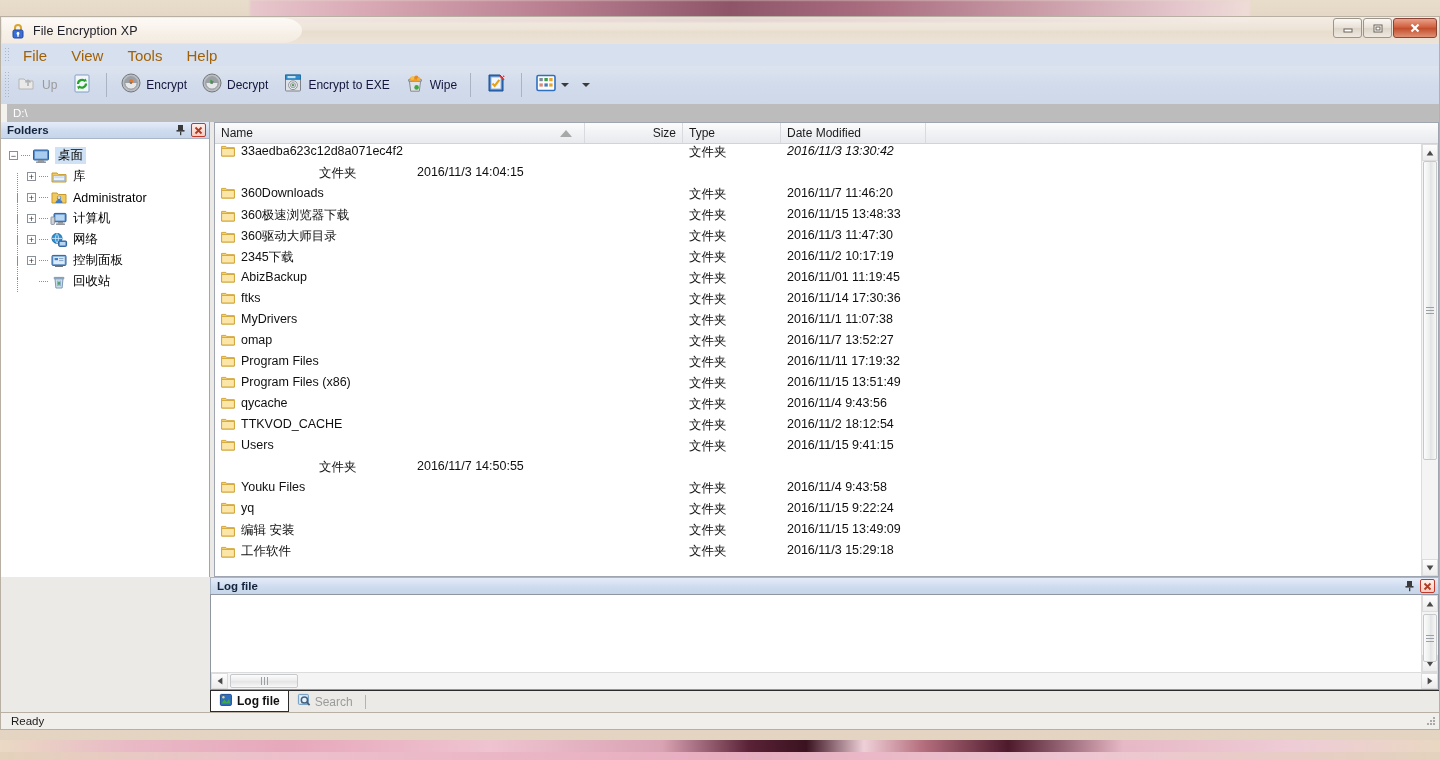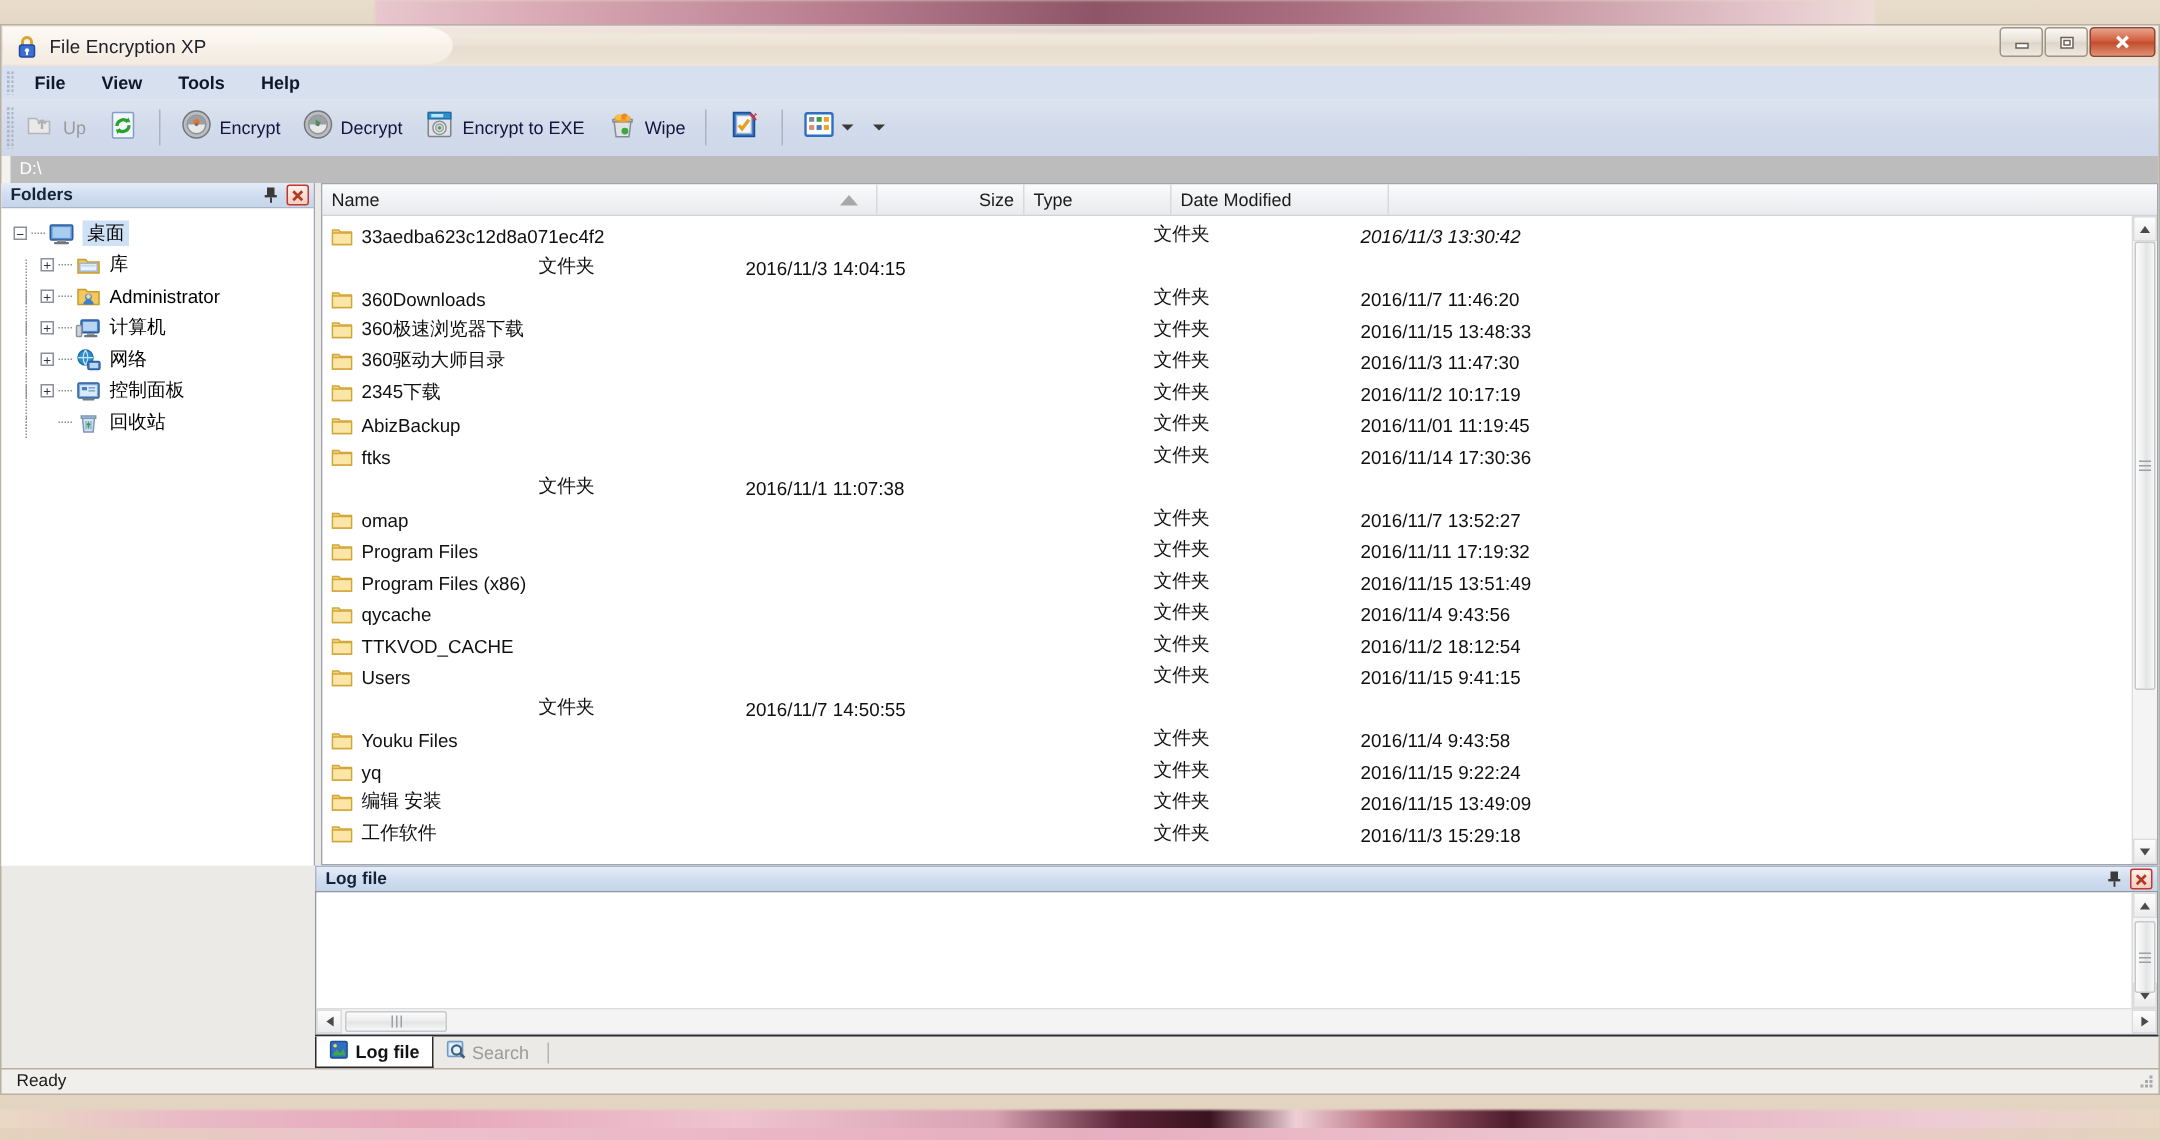--- a/index.html
+++ b/index.html
@@ -76,21 +76,21 @@
     border-left:1px solid #b9b0a4; border-right:1px solid #b9b0a4;
     display:flex; align-items:center; padding-left:8px;
     position:relative;
   }
   #menubar::before{
     content:""; position:absolute; left:3px; top:3px; width:5px; height:16px;
     background-image: radial-gradient(circle, #9aa4b8 40%, transparent 42%);
     background-size:3px 3px; opacity:.7;
   }
   .menu-item {
-    font-size:12px; color:#0f172a; padding:2px 10px; margin-left:4px; white-space:nowrap;font-weight:bold;
+    font-size:15px; color:#a16207; padding:2px 10px; margin-left:4px; white-space:nowrap;
   }
 
   
   #toolbar {
     height:38px; background: linear-gradient(180deg,#dde4f0,#d2dbeb 50%,#cfd8e9);
     border-left:1px solid #b9b0a4; border-right:1px solid #b9b0a4;
     display:flex; align-items:center; padding-left:8px; position:relative;
   }
   #toolbar::before{
     content:""; position:absolute; left:3px; top:5px; width:5px; height:28px;
@@ -156,21 +156,21 @@
   
   #list-pane { flex:1; display:flex; flex-direction:column; background:#fff; border:1px solid #9fa6b2; margin:0; }
   #list-header { display:flex; height:21px; background: linear-gradient(180deg,#fcfcfd,#f1f2f4 50%,#e9eaee); border-bottom:1px solid #d0d3d9; }
   .hcell {
     display:flex; align-items:center; font-size:12px; color:#1b1b1b;
     border-right:1px solid #d7dade; padding:0 6px; position:relative; white-space:nowrap;
   }
   .hcell.num { justify-content:flex-end; }
   .sort-tri { width:0;height:0;border-left:6px solid transparent;border-right:6px solid transparent;border-bottom:7px solid #a8a8a8; margin-left:auto; margin-right:6px; }
   #list-body { flex:1; overflow:hidden; position:relative; background:#fff; }
-  .frow { display:flex; height:21px; align-items:flex-end; font-size:12.5px; color:#101010;gap:40px; }
+  .frow { display:flex; height:21px; align-items:flex-start; font-size:12.5px; color:#101010; }
   .fcell { padding:0 6px; white-space:nowrap; overflow:hidden; display:flex; align-items:center; }
   .fcell.num { justify-content:flex-end; }
   .folder-ico { width:14px; height:12px; margin-right:6px; flex:0 0 auto; }
 
   
   .vscroll { width:17px; background:#f0f0f0; border-left:1px solid #dcdcdc; display:flex; flex-direction:column; }
   .sb-arrow { height:17px; display:flex; align-items:center; justify-content:center;
      background: linear-gradient(180deg,#fdfdfd,#ececec); border:1px solid #dcdcdc; }
   .sb-track { flex:1; background:#f4f4f4; position:relative; }
   .sb-thumb {
@@ -620,20 +620,27 @@
                     <path d="M0.6 1.4h4.2l1.1 1.3H13.4v8.3H0.6z" fill="#f6d47a" stroke="#d2a73a"></path>
                     <path d="M0.6 3.4h12.8v7.6H0.6z" fill="#fbe6a8" stroke="#d2a73a"></path>
                   </svg></span>
                 <span>ftks</span>
               </div>
               <div class="fcell num" style="width: 98px;"></div>
               <div class="fcell" style="width: 98px;">文件夹</div>
               <div class="fcell" style="width: 145px;">2016/11/14 17:30:36</div>
             </div>
             <div class="frow">
+              <div class="fcell" style="width: 370px;">
+                <span class="folder-ico"><svg width="14" height="12" viewBox="0 0 14 12">
+                    <path d="M0.6 1.4h4.2l1.1 1.3H13.4v8.3H0.6z" fill="#f6d47a" stroke="#d2a73a"></path>
+                    <path d="M0.6 3.4h12.8v7.6H0.6z" fill="#fbe6a8" stroke="#d2a73a"></path>
+                  </svg></span>
+                <span>MyDrivers</span>
+              </div>
               <div class="fcell num" style="width: 98px;"></div>
               <div class="fcell" style="width: 98px;">文件夹</div>
               <div class="fcell" style="width: 145px;">2016/11/1 11:07:38</div>
             </div>
             <div class="frow">
               <div class="fcell" style="width: 370px;">
                 <span class="folder-ico"><svg width="14" height="12" viewBox="0 0 14 12">
                     <path d="M0.6 1.4h4.2l1.1 1.3H13.4v8.3H0.6z" fill="#f6d47a" stroke="#d2a73a"></path>
                     <path d="M0.6 3.4h12.8v7.6H0.6z" fill="#fbe6a8" stroke="#d2a73a"></path>
                   </svg></span>

